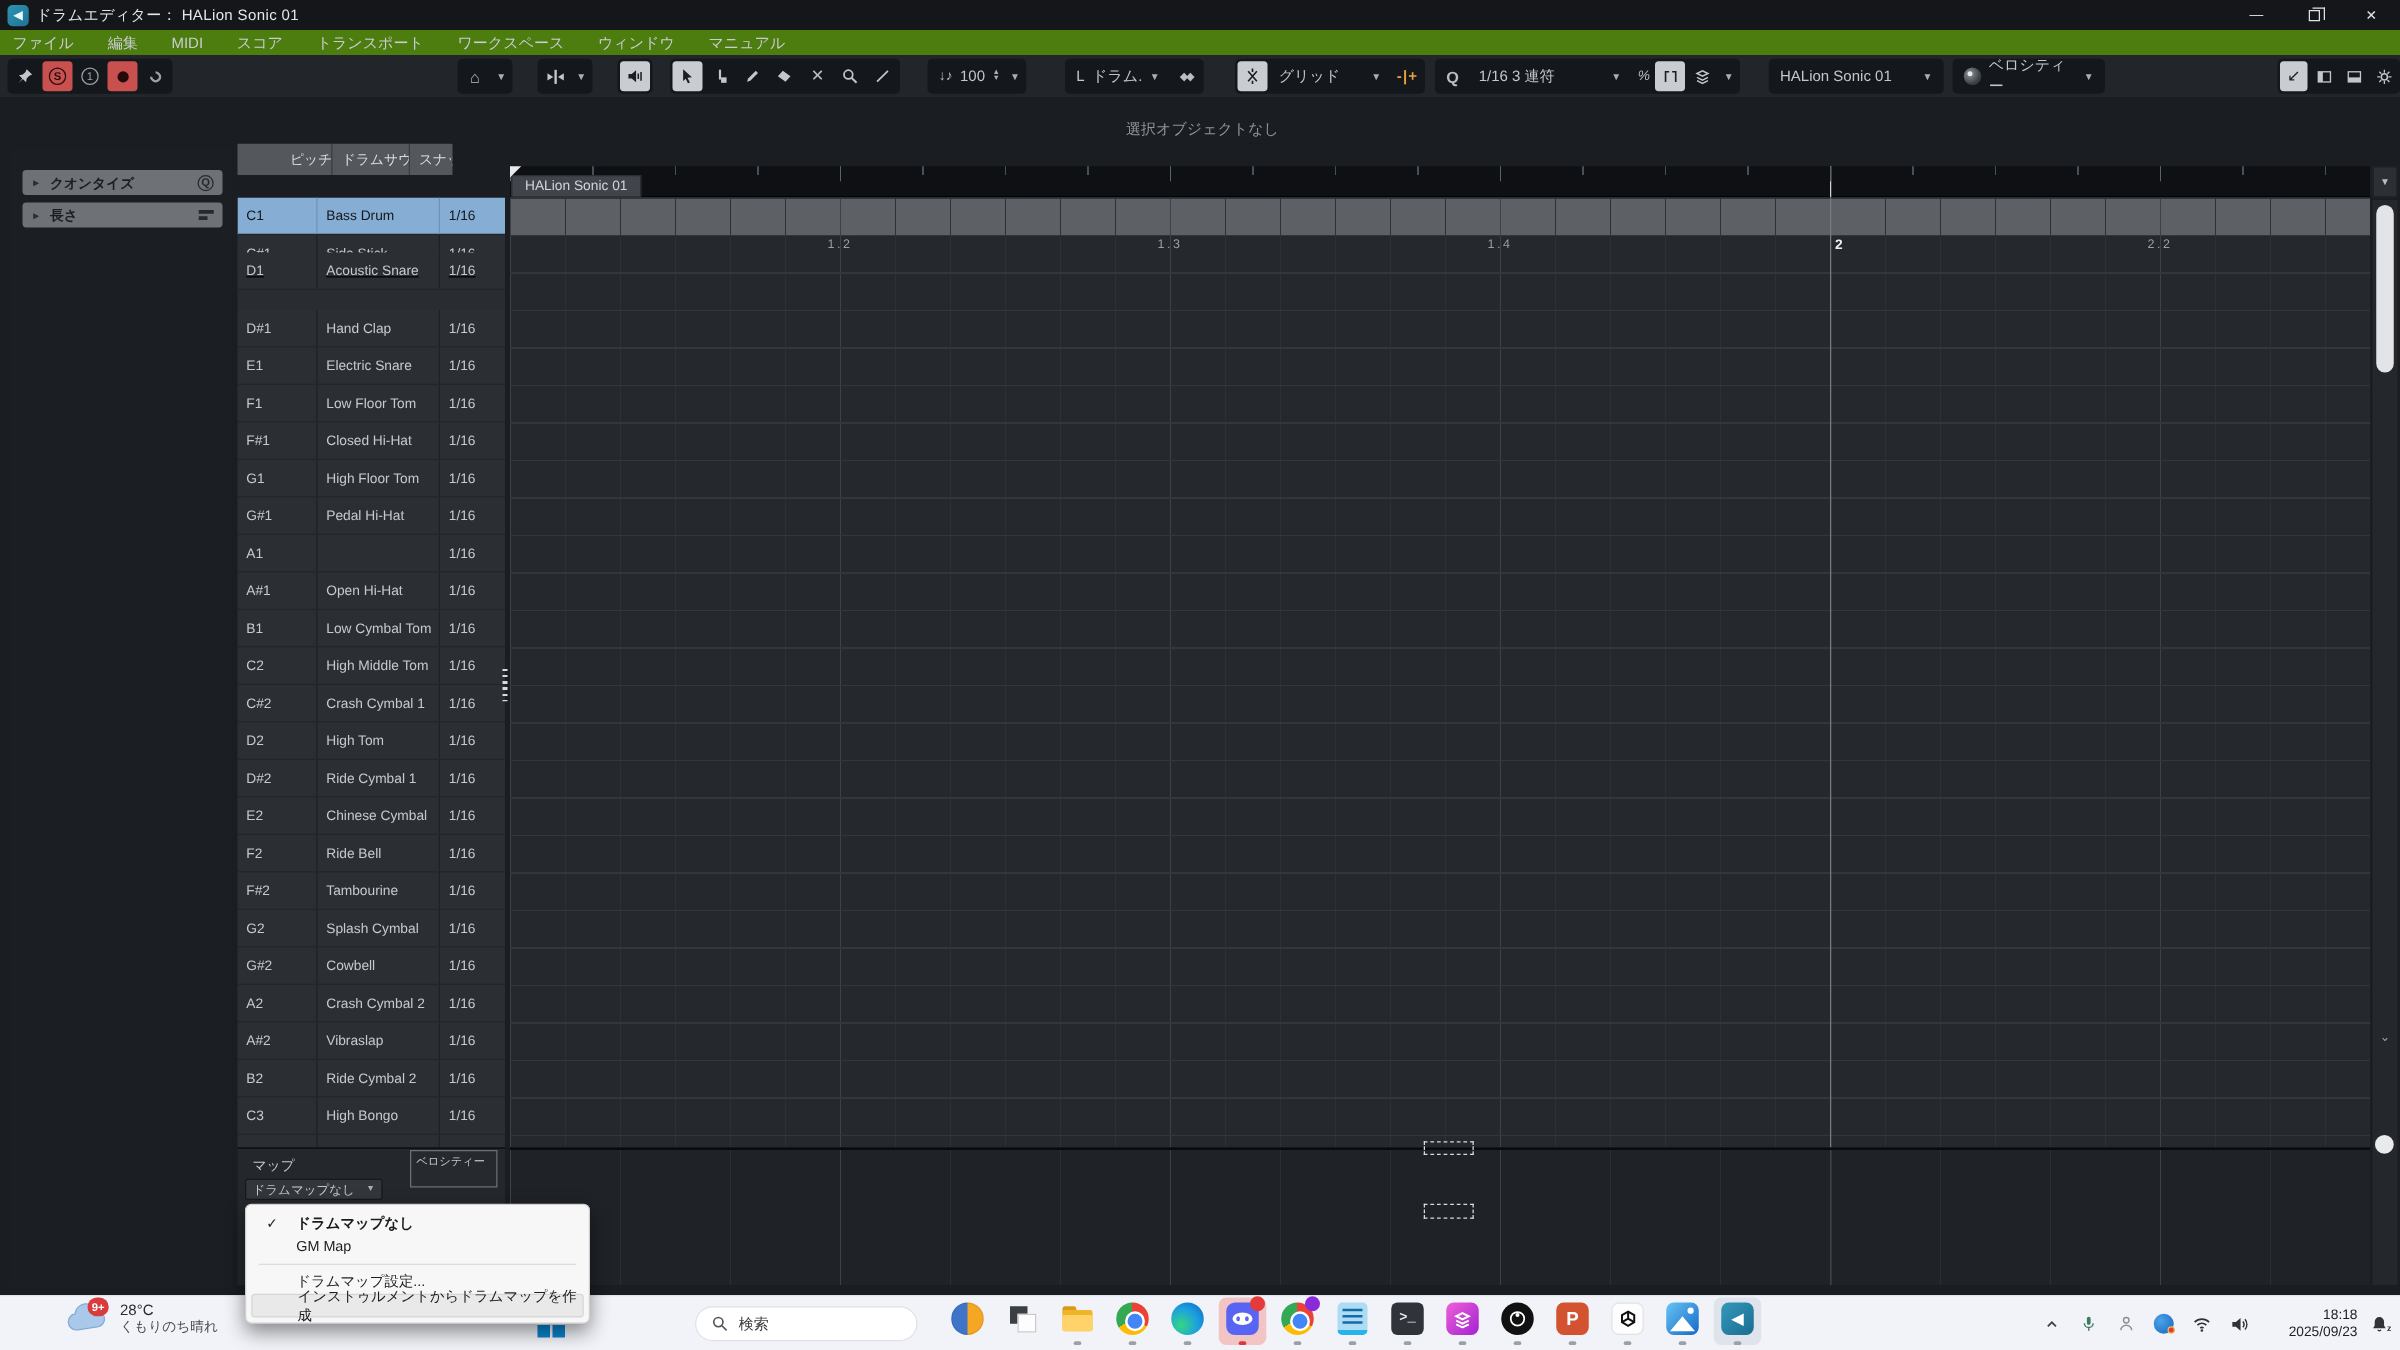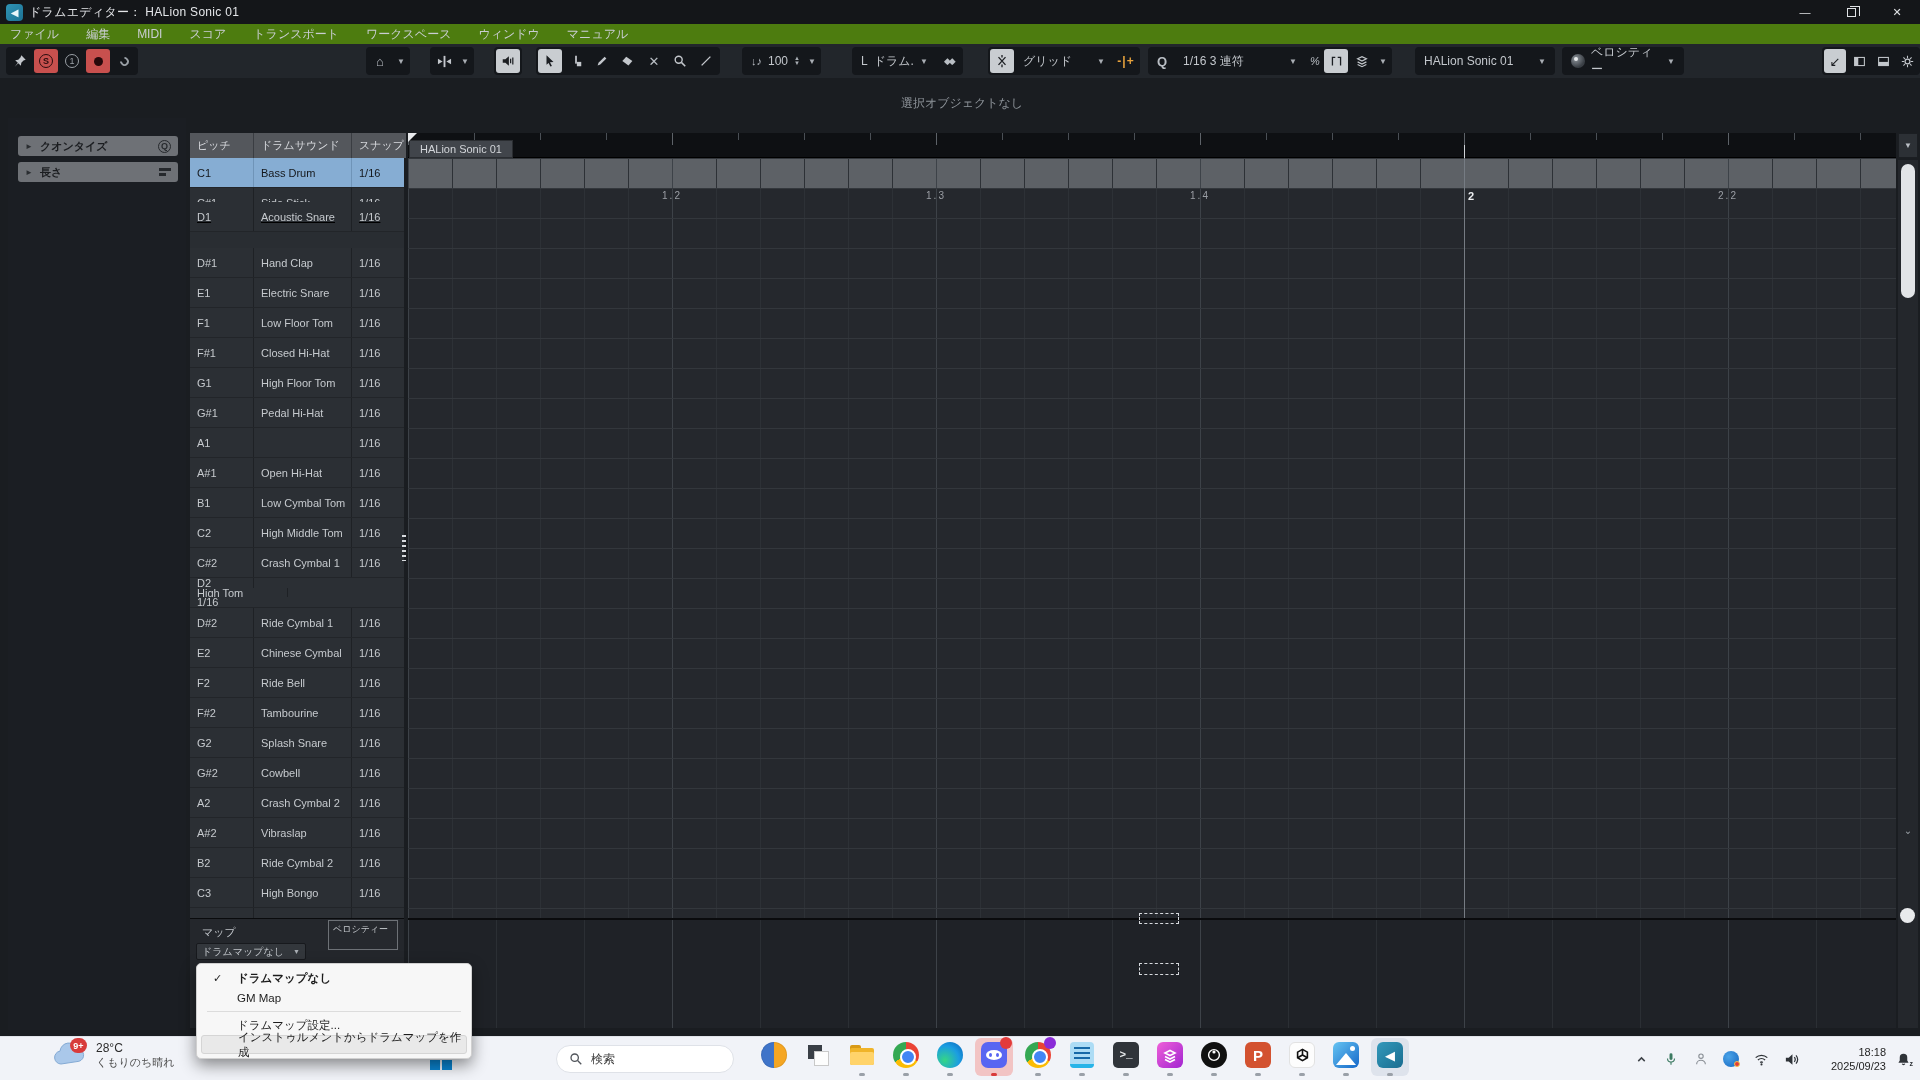--- a/index.html
+++ b/index.html
@@ -44,21 +44,21 @@
   .insp-bar{position:absolute;left:10px;width:160px;height:20px;background:#6e7176;border-radius:3px;display:flex;align-items:center;padding:0 7px;gap:7px;color:#1b1d20;font-size:11px;font-weight:bold;}
   .insp-arrow{font-size:8px;color:#2a2d31;}
   .insp-sp{flex:1;}
   .qcirc{width:13px;height:13px;border:1.4px solid #26292d;border-radius:50%;display:flex;align-items:center;justify-content:center;font-size:9px;font-weight:bold;color:#26292d;}
   .lenico{display:flex;flex-direction:column;gap:2px;}
   .lenico i{display:block;height:3px;background:#26292d;}
   .lenico i:nth-child(1){width:12px;}
   .lenico i:nth-child(2){width:7px;}
 
   
-  #list-head{position:absolute;left:190px;top:133px;width:216px;height:25px;background:#54575c;display:flex;}
+  #list-head{position:absolute;left:190px;top:115px;width:172px;height:25px;background:#54575c;display:flex;padding-left:35px;}
   .hcell{color:#dadce0;font-size:11px;display:flex;align-items:center;padding-left:7px;border-right:1px solid #3a3d42;overflow:hidden;white-space:nowrap;}
   #drum-rows{position:absolute;left:190px;top:158px;width:214px;height:760px;overflow:hidden;background:#292d32;}
   .drow{position:absolute;left:0;width:214px;height:30px;display:flex;border-bottom:1px solid #222529;background:#2b2f34;}
   .drow.sel{background:#86add3;}
   .dcell{font-size:11px;color:#c6cace;display:flex;align-items:center;padding-left:7px;overflow:hidden;white-space:nowrap;border-right:1px solid #1e2125;}
   .drow.sel .dcell{color:#14171b;border-right-color:#6f94b8;}
   .c-pitch{width:64px;}
   .c-sound{width:98px;}
   .c-snap{width:52px;border-right:none!important;}
   #list-splitter{position:absolute;left:402px;top:535px;width:4px;height:26px;background-image:repeating-linear-gradient(to bottom,#d7dade 0 2px,transparent 2px 5px);}
@@ -477,21 +477,21 @@
       <div class="drow" style="top: 360px;">
         <div class="dcell c-pitch">C2</div>
         <div class="dcell c-sound">High Middle Tom</div>
         <div class="dcell c-snap">1/16</div>
       </div>
       <div class="drow" style="top: 390px;">
         <div class="dcell c-pitch">C#2</div>
         <div class="dcell c-sound">Crash Cymbal 1</div>
         <div class="dcell c-snap">1/16</div>
       </div>
-      <div class="drow" style="top: 420px; flex-direction: column;">
+      <div class="drow" style="top: 420px;">
         <div class="dcell c-pitch">D2</div>
         <div class="dcell c-sound">High Tom</div>
         <div class="dcell c-snap">1/16</div>
       </div>
       <div class="drow" style="top: 450px;">
         <div class="dcell c-pitch">D#2</div>
         <div class="dcell c-sound">Ride Cymbal 1</div>
         <div class="dcell c-snap">1/16</div>
       </div>
       <div class="drow" style="top: 480px;">
@@ -504,21 +504,21 @@
         <div class="dcell c-sound">Ride Bell</div>
         <div class="dcell c-snap">1/16</div>
       </div>
       <div class="drow" style="top: 540px;">
         <div class="dcell c-pitch">F#2</div>
         <div class="dcell c-sound">Tambourine</div>
         <div class="dcell c-snap">1/16</div>
       </div>
       <div class="drow" style="top: 570px;">
         <div class="dcell c-pitch">G2</div>
-        <div class="dcell c-sound">Splash Snare</div>
+        <div class="dcell c-sound">Splash Cymbal</div>
         <div class="dcell c-snap">1/16</div>
       </div>
       <div class="drow" style="top: 600px;">
         <div class="dcell c-pitch">G#2</div>
         <div class="dcell c-sound">Cowbell</div>
         <div class="dcell c-snap">1/16</div>
       </div>
       <div class="drow" style="top: 630px;">
         <div class="dcell c-pitch">A2</div>
         <div class="dcell c-sound">Crash Cymbal 2</div>

